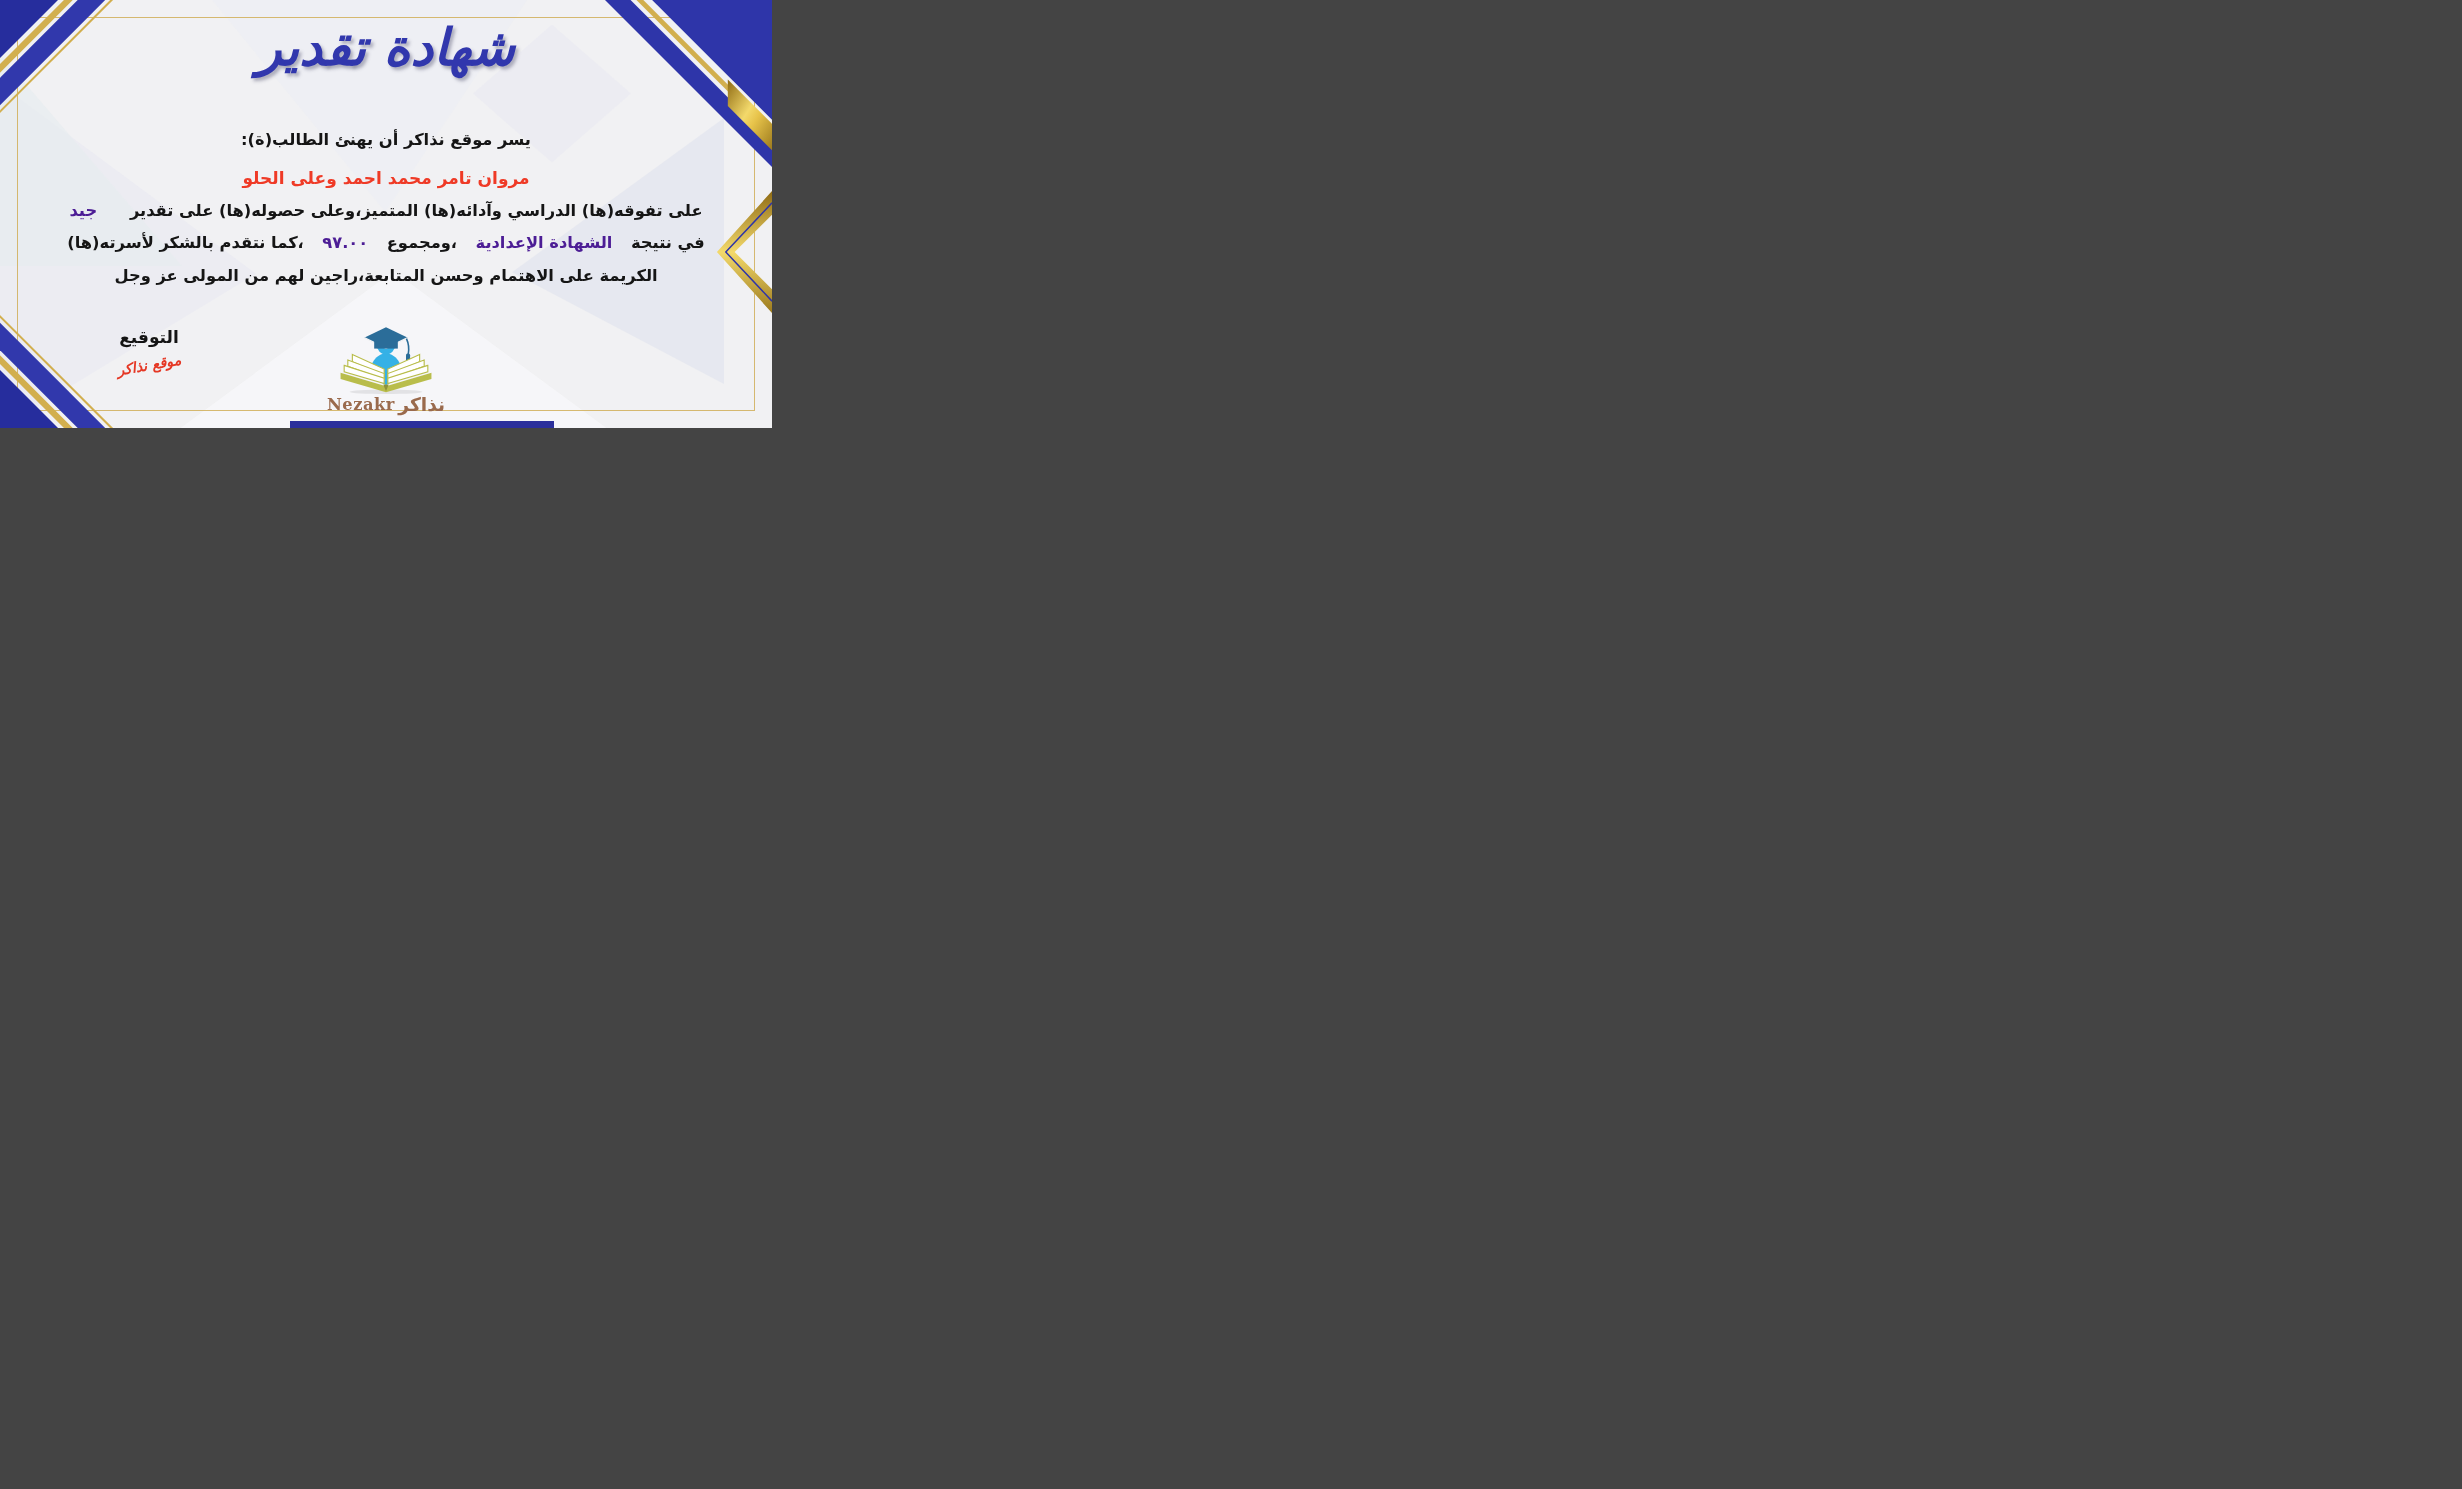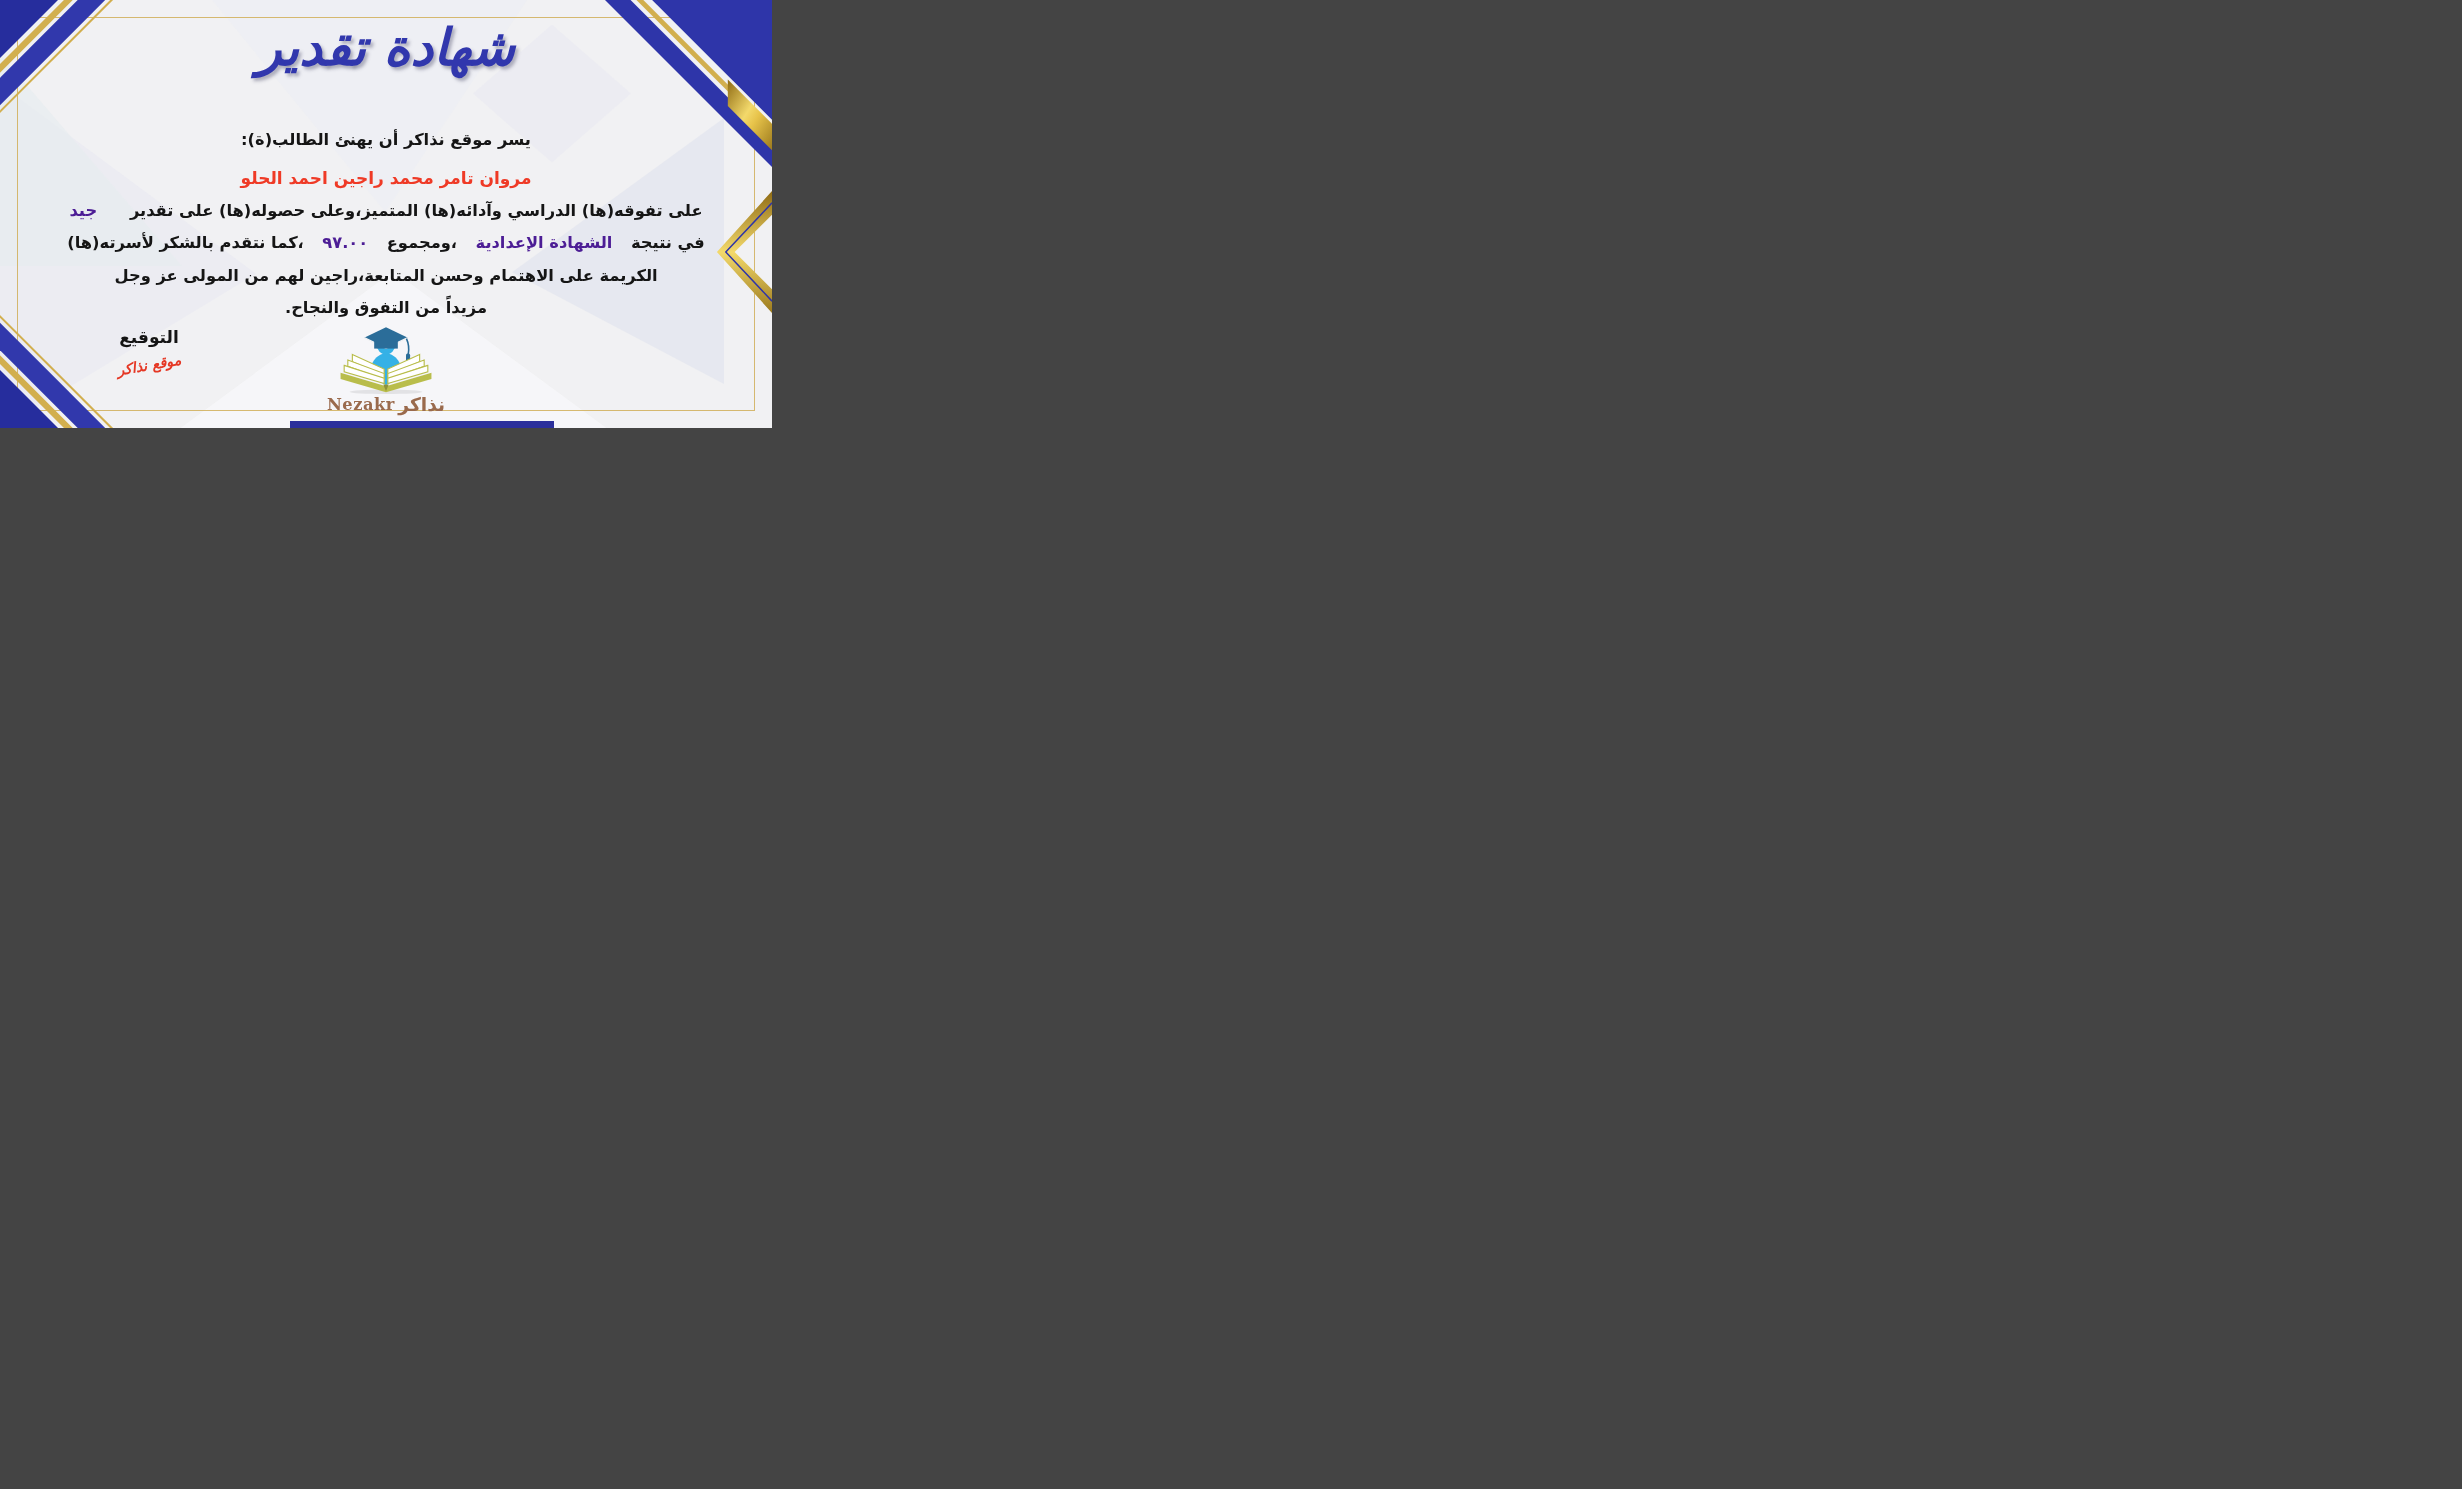--- a/index.html
+++ b/index.html
@@ -112,34 +112,33 @@
     <path d="M120,2 L120,50 L44,126 L120,202 L120,250 L8,126 Z" fill="url(#gg2)"></path>
     <polyline points="120,26 26,126 120,226" fill="none" stroke="#2e35a9" stroke-width="3"></polyline>
   </svg>
 
   <div class="bottom-strip"></div>
 
   <div class="title">شهادة تقدير</div>
 
   <div class="bodytext">
     <div class="line intro">يسر موقع نذاكر أن يهنئ الطالب(ة):</div>
-    <div class="line name">مروان تامر محمد راجين احمد الحلو</div>
+    <div class="line name">مروان تامر محمد احمد وعلى الحلو</div>
     <div class="line">
       <span>على تفوقه(ها) الدراسي وآدائه(ها) المتميز،وعلى حصوله(ها) على تقدير</span>
       <span class="red grade">جيد</span>
     </div>
     <div class="line">
       <span>في نتيجة</span>
       <span class="red gapped">الشهادة الإعدادية</span>
       <span>،ومجموع</span>
       <span class="red gapped">٩٧.٠٠</span>
       <span>،كما نتقدم بالشكر لأسرته(ها)</span>
     </div>
     <div class="line">الكريمة على الاهتمام وحسن المتابعة،راجين لهم من المولى عز وجل</div>
-    <div class="line">مزيداً من التفوق والنجاح.</div>
   </div>
 
   <div class="signature">
     <div class="sig-label">التوقيع</div>
     <div class="sig-script">موقع نذاكر</div>
   </div>
 
   <div class="logo">
     <svg viewBox="0 0 220 150">
       <ellipse cx="110" cy="146" rx="80" ry="5" fill="#e2e2e5"></ellipse>

